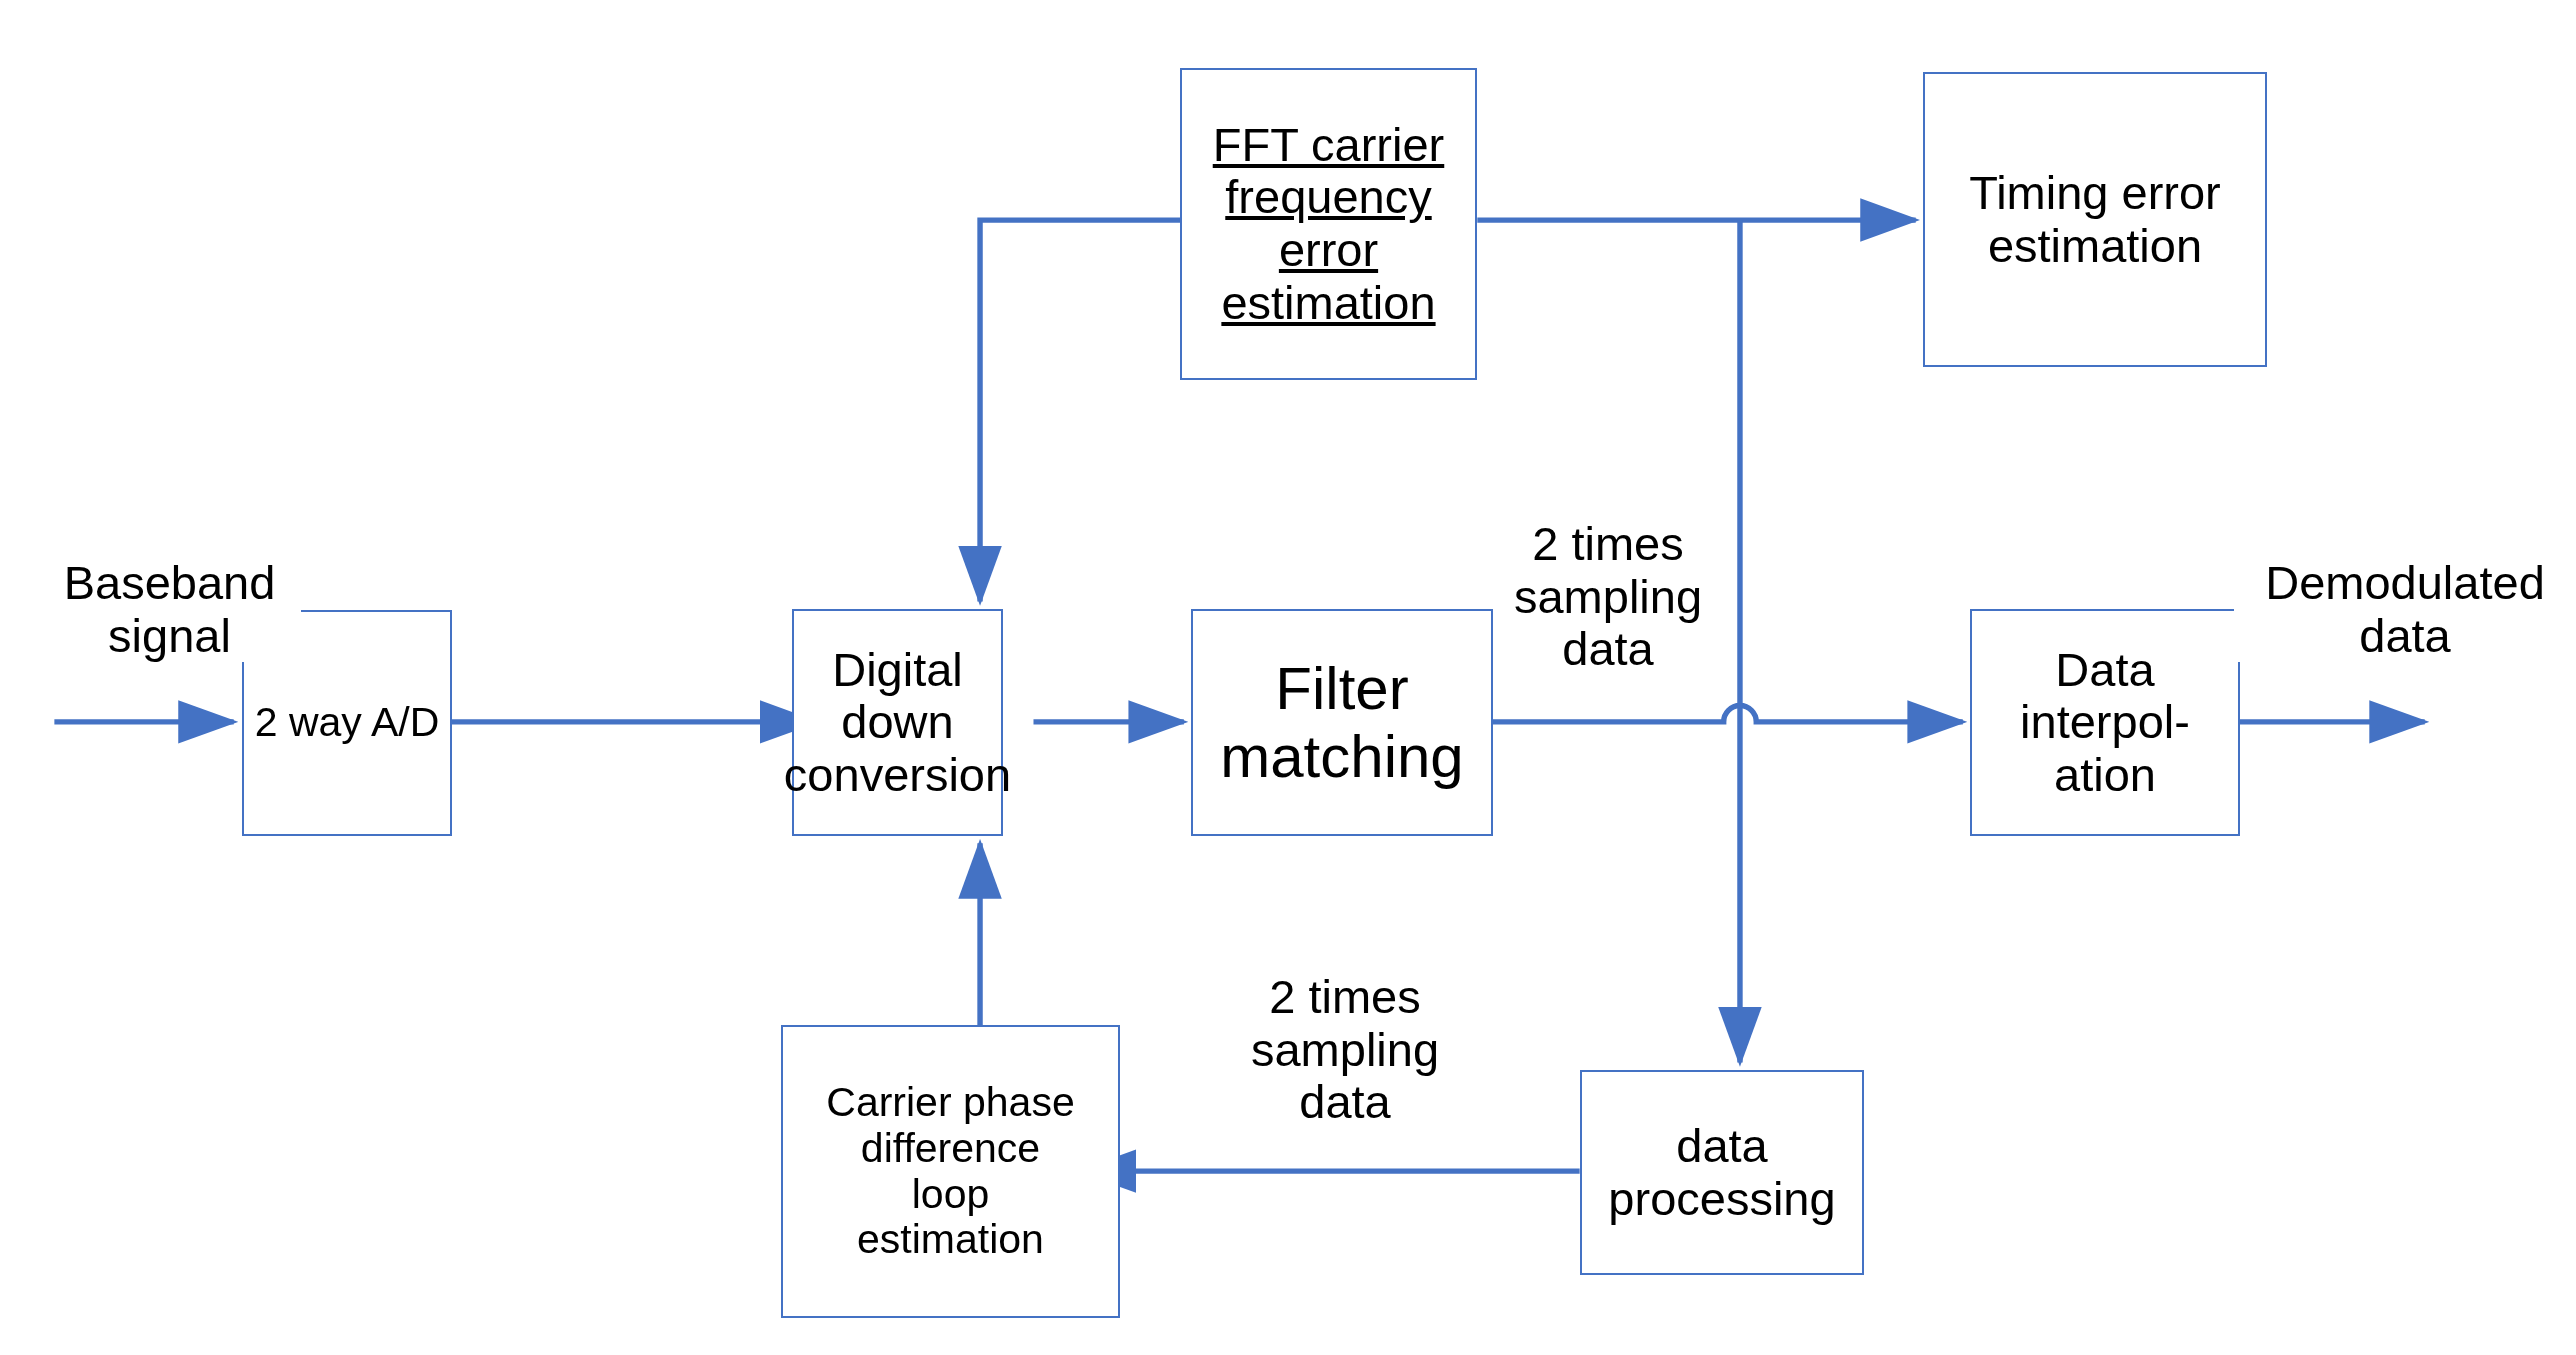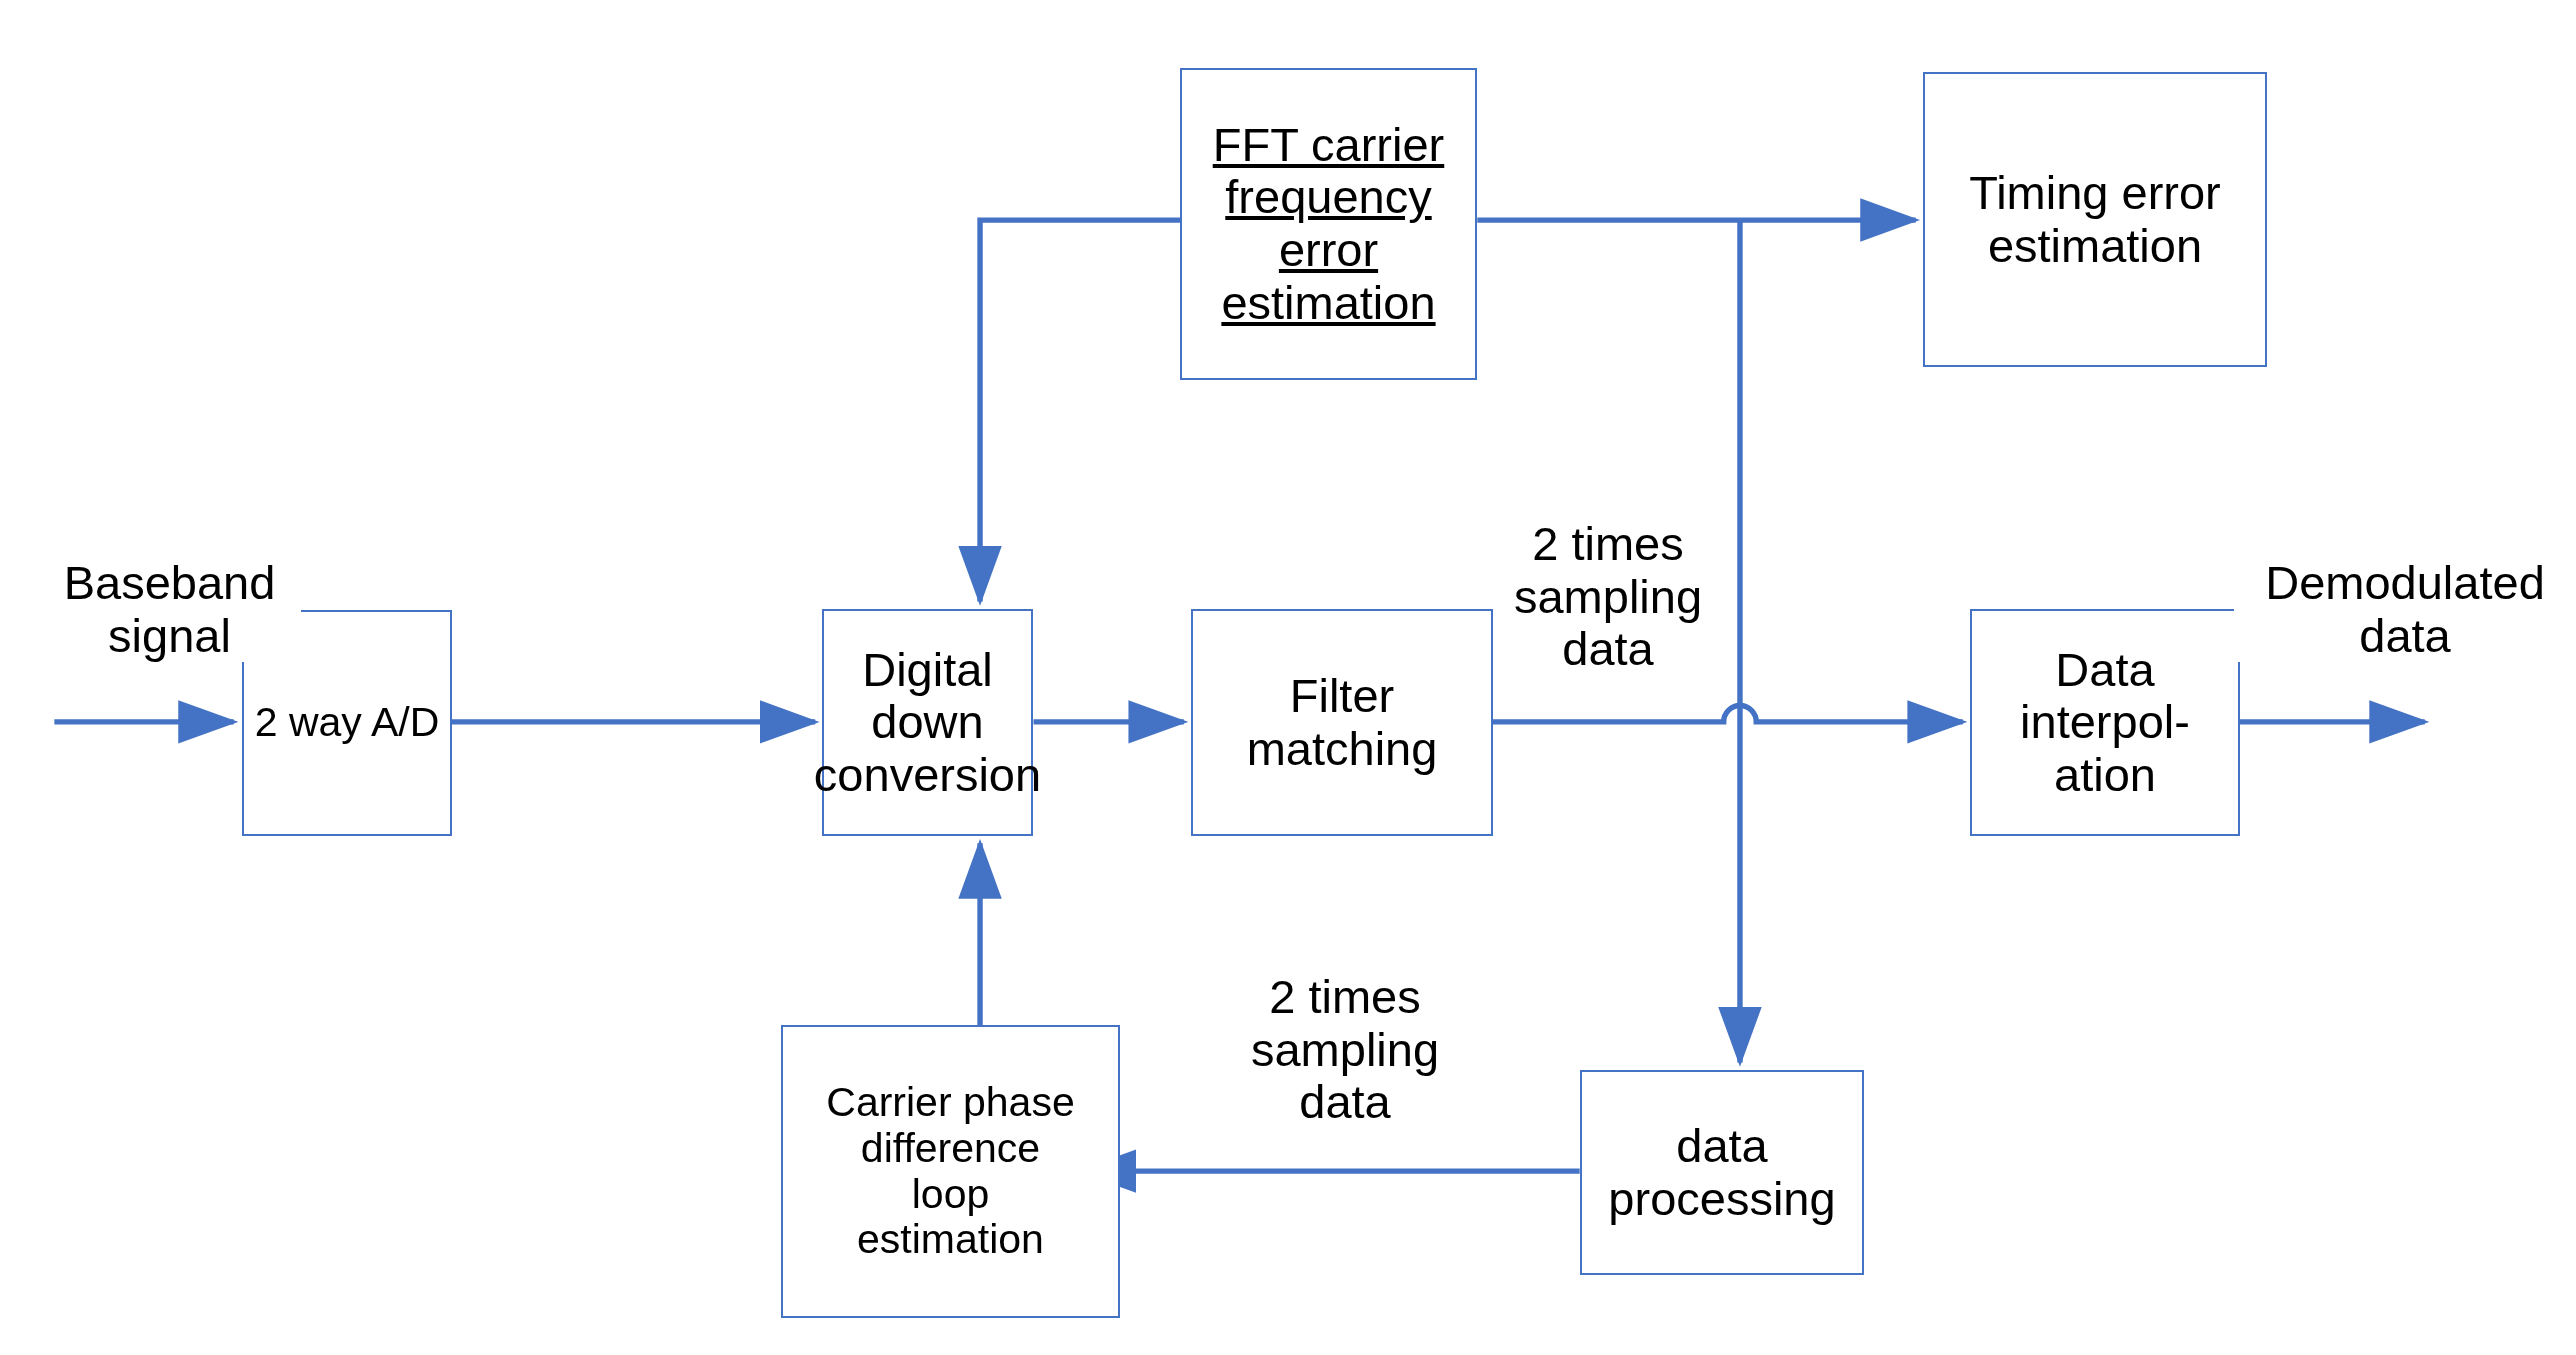--- a/index.html
+++ b/index.html
@@ -46,22 +46,22 @@
     position: absolute;
     color: #000000;
     text-align: center;
     line-height: 1.12;
     white-space: pre-line;
     background: #ffffff;
     z-index: 3;
   }
   
   #node-ad          { left:242px;  top:610px;  width:210px; height:226px; font-size:41px; }
-  #node-ddc         { left:822px;  top:609px;  width:211px; height:227px; font-size:47px;text-align:center; }
-  #node-filter      { left:1191px; top:609px;  width:302px; height:227px; font-size:47px; }
+  #node-ddc         { left:792px;  top:609px;  width:211px; height:227px; font-size:47px;text-align:center; }
+  #node-filter      { left:1191px; top:609px;  width:302px; height:227px; font-size:60px; }
   #node-fft         { left:1180px; top:68px;   width:297px; height:312px; font-size:47px;text-decoration:underline; }
   #node-timing      { left:1923px; top:72px;   width:344px; height:295px; font-size:47px; }
   #node-interp      { left:1970px; top:609px;  width:270px; height:227px; font-size:47px; }
   #node-dataproc    { left:1580px; top:1070px; width:284px; height:205px; font-size:47px; }
   #node-carrier     { left:781px;  top:1025px; width:339px; height:293px; font-size:41px; }
   
   #label-baseband   { left:38px;   top:557px;  width:263px; font-size:47px;text-align:center; }
   #label-demod      { left:2234px; top:557px;  width:342px; font-size:47px; }
   #label-sampling-top { left:1497px; top:518px; width:222px; font-size:47px; }
   #label-sampling-bottom { left:1218px; top:971px; width:254px; font-size:47px; }

